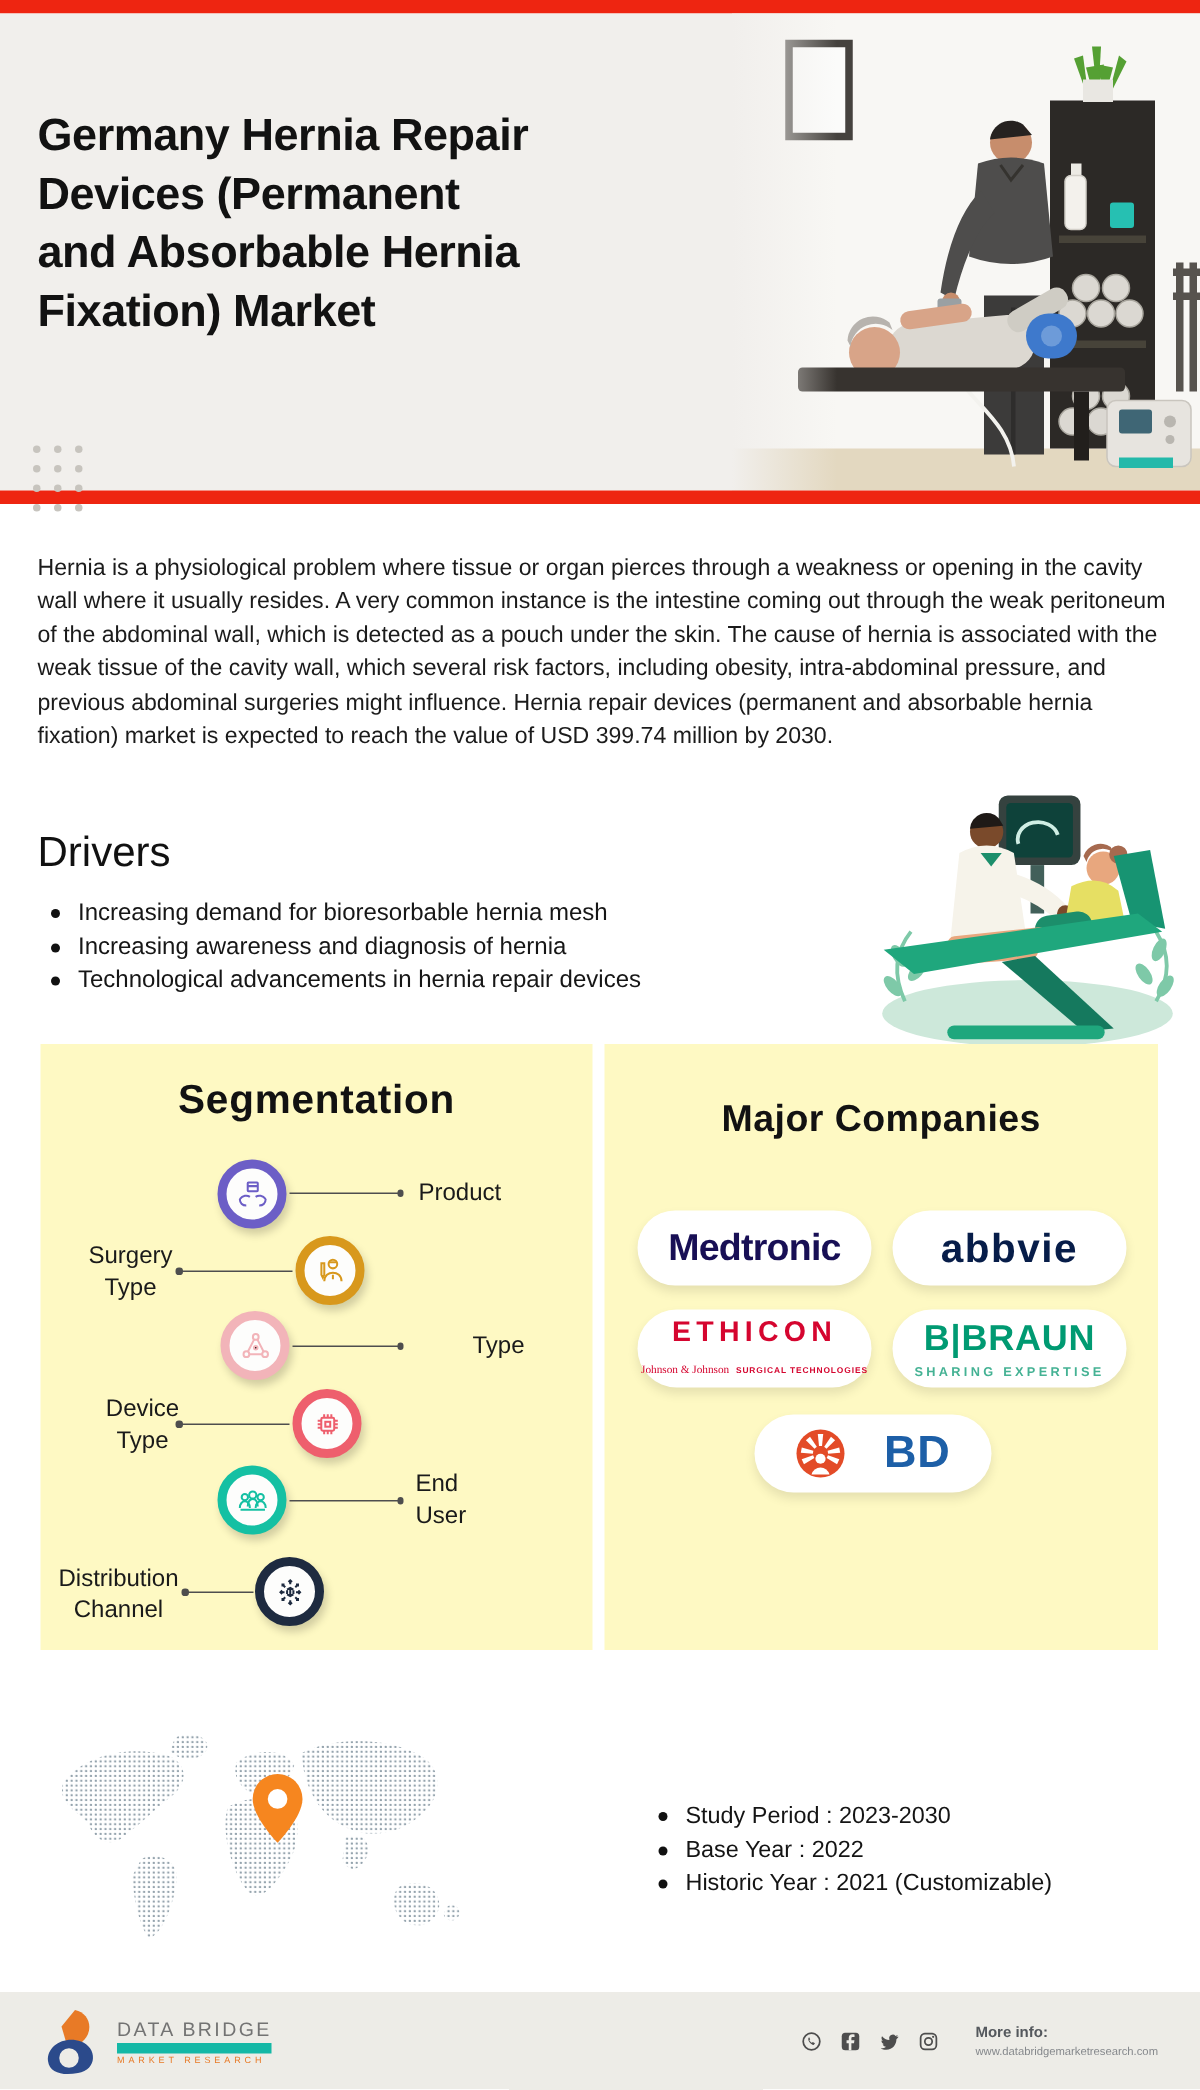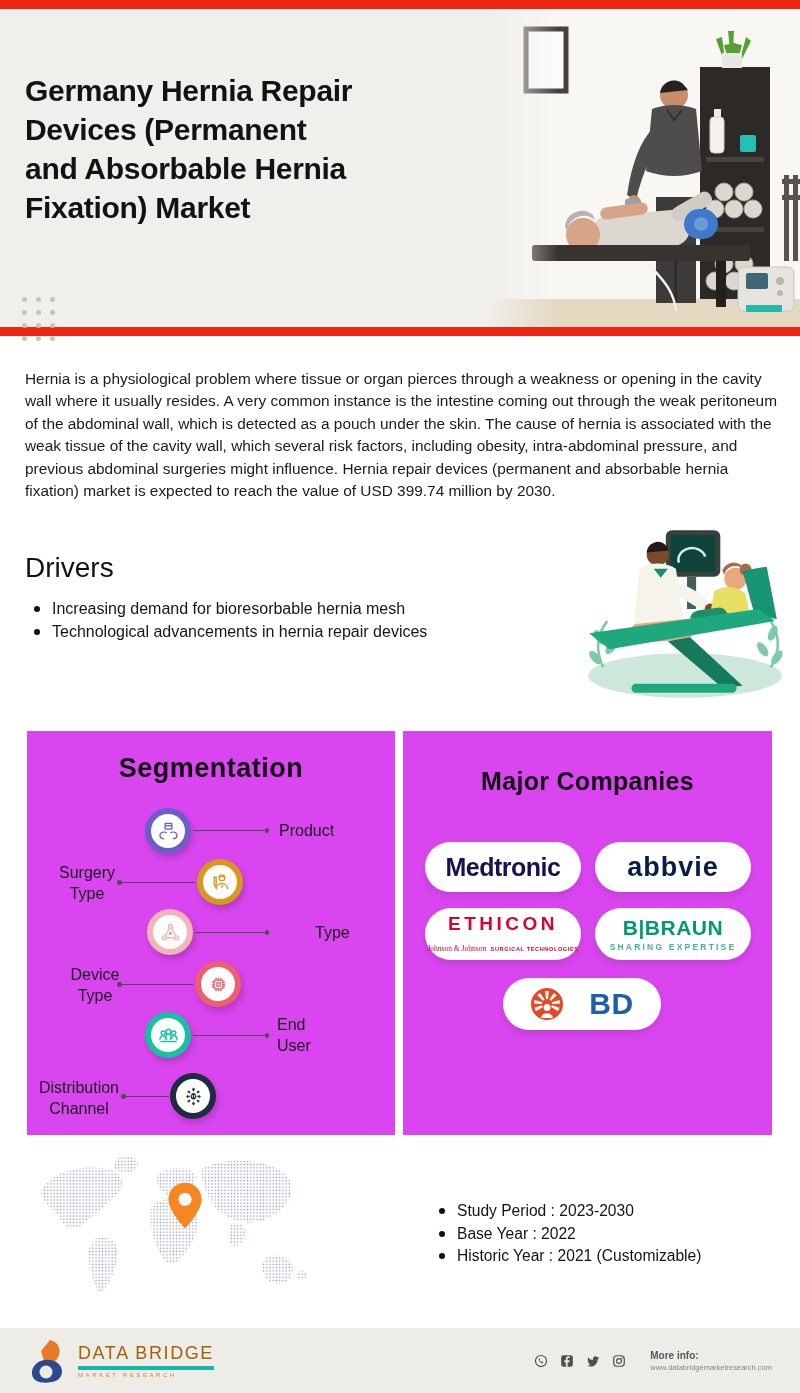--- a/index.html
+++ b/index.html
@@ -18,21 +18,21 @@
 
   
   .intro { position:absolute; left:25px; top:368px; width:752px; font-size:15.4px; line-height:22.4px; color:#1b1b1b; }
   .drivers-heading { position:absolute; left:25px; top:552px; font-size:28px; font-weight:400; color:#111; }
   .drivers-list { position:absolute; left:32px; top:598px; list-style:none; }
   .drivers-list li { position:relative; padding-left:20px; font-size:16px; line-height:22.6px; color:#161616; }
   .drivers-list li::before { content:""; position:absolute; left:2px; top:8px; width:6px; height:6px; border-radius:50%; background:#111; }
   .ultra-illustration { position:absolute; left:573px; top:514px; width:224px; height:188px; }
 
   
-  .panel { position:absolute; top:731px; height:404px; background:#d946ef; }
+  .panel { position:absolute; top:696px; height:404px; background:#fef9c3; }
   .panel-seg { left:27px; width:368px; }
   .panel-comp { left:403px; width:369px; }
   .panel-title { position:absolute; width:100%; text-align:center; font-weight:700; color:#121212; }
   .seg-title { top:22px; font-size:27px; letter-spacing:0.5px; }
   .comp-title { top:36px; font-size:25px; letter-spacing:0.3px; }
 
   .seg-node { position:absolute; width:46px; height:46px; border-radius:50%; background:#fdfdfc; border:6px solid #888; box-shadow:2px 4px 6px rgba(0,0,0,0.18); display:flex; align-items:center; justify-content:center; }
   .seg-node svg { width:23px; height:23px; }
   .seg-line { position:absolute; border-top:1.4px solid #4e4e4e; }
   .seg-line i { position:absolute; top:-3px; width:4.5px; height:4.5px; border-radius:50%; background:#4e4e4e; }
@@ -41,35 +41,35 @@
   .seg-label { position:absolute; font-size:16px; line-height:21px; color:#1a1a1a; }
   .seg-label.center { text-align:center; }
 
   .pill { position:absolute; background:#ffffff; border-radius:26px; box-shadow:0 4px 7px rgba(0,0,0,0.10); display:flex; flex-direction:column; align-items:center; justify-content:center; }
   .logo-medtronic { font-size:25px; font-weight:700; color:#180f55; letter-spacing:-0.5px; }
   .logo-abbvie { font-size:27px; font-weight:700; color:#071d49; letter-spacing:1px; }
   .logo-ethicon { font-size:19px; font-weight:700; color:#d5052f; letter-spacing:3.5px; }
   .logo-ethicon-sub { margin-top:2px; color:#d5052f; white-space:nowrap; }
   .logo-ethicon-sub .script { font-size:7.5px; font-family:"Liberation Serif", serif; }
   .logo-ethicon-sub .caps { font-size:5.6px; font-weight:700; letter-spacing:0.6px; }
-  .logo-braun { font-size:21px; font-weight:700; color:#009a72; letter-spacing:0.5px; }
+  .logo-braun { font-size:24px; font-weight:700; color:#009a72; letter-spacing:0.5px; }
   .logo-braun-sub { font-size:8.5px; font-weight:700; color:#45b294; letter-spacing:2.2px; margin-top:2px; }
   .bd-row { display:flex; align-items:center; gap:25px; }
   .logo-bd { font-size:30px; font-weight:700; color:#1d5fa7; letter-spacing:0.5px; }
 
   
   .map-svg { position:absolute; left:24px; top:1150px; width:304px; height:162px; }
   .study-list { position:absolute; left:437px; top:1200px; list-style:none; }
   .study-list li { position:relative; padding-left:20px; font-size:15.6px; line-height:22.5px; color:#141414; }
   .study-list li::before { content:""; position:absolute; left:2px; top:8px; width:6px; height:6px; border-radius:50%; background:#111; }
 
   
   .footer { position:absolute; left:0; top:1328px; width:800px; height:65px; background:#edece7; display:flex; align-items:center; justify-content:space-between; padding:0 28px; }
   .brand { display:flex; align-items:center; gap:8px; }
-  .brand-text .name { font-size:18px; color:#a16207; letter-spacing:1.6px; border-bottom:4px solid #14b8a6; padding-bottom:2px; display:block; }
+  .brand-text .name { font-size:13px; color:#737373; letter-spacing:1.6px; border-bottom:7px solid #14b8a6; padding-bottom:2px; display:block; }
   .brand-text .sub { font-size:6px; color:#e87a26; letter-spacing:2.6px; display:block; margin-top:2px; }
   .footer-right { display:flex; align-items:center; gap:10px; }
   .social { display:flex; align-items:center; gap:12px; margin-right:14px; }
   .social svg { width:14px; height:14px; display:block; }
   .more-info .label { font-size:10px; font-weight:700; color:#54585d; display:block; }
   .more-info .url { font-size:7.5px; color:#85888c; display:block; margin-top:2px; }
 </style>
 </head>
 <body>
 
@@ -182,20 +182,21 @@
       <i></i>
       <i></i>
       <i></i>
   </div>
 
   <p class="intro">Hernia is a physiological problem where tissue or organ pierces through a weakness or opening in the cavity wall where it usually resides. A very common instance is the intestine coming out through the weak peritoneum of the abdominal wall, which is detected as a pouch under the skin. The cause of hernia is associated with the weak tissue of the cavity wall, which several risk factors, including obesity, intra-abdominal pressure, and previous abdominal surgeries might influence. Hernia repair devices (permanent and absorbable hernia fixation) market is expected to reach the value of USD 399.74 million by 2030.</p>
 
   <h2 class="drivers-heading">Drivers</h2>
   <ul class="drivers-list">
     <li>Increasing demand for bioresorbable hernia mesh</li>
+    <li>Increasing awareness and diagnosis of hernia</li>
     <li>Technological advancements in hernia repair devices</li>
   </ul>
 
   <svg class="ultra-illustration" viewBox="0 0 222 186">
     <ellipse cx="111" cy="160" rx="96" ry="22" fill="#cde8da"></ellipse>
     <g stroke="#7ec9a8" stroke-width="2.5" fill="none">
       <path d="M30,152 q-12,-26 4,-46"></path>
         <path d="M196,152 q14,-24 0,-46"></path>
     </g>
     <g fill="#7ec9a8">

